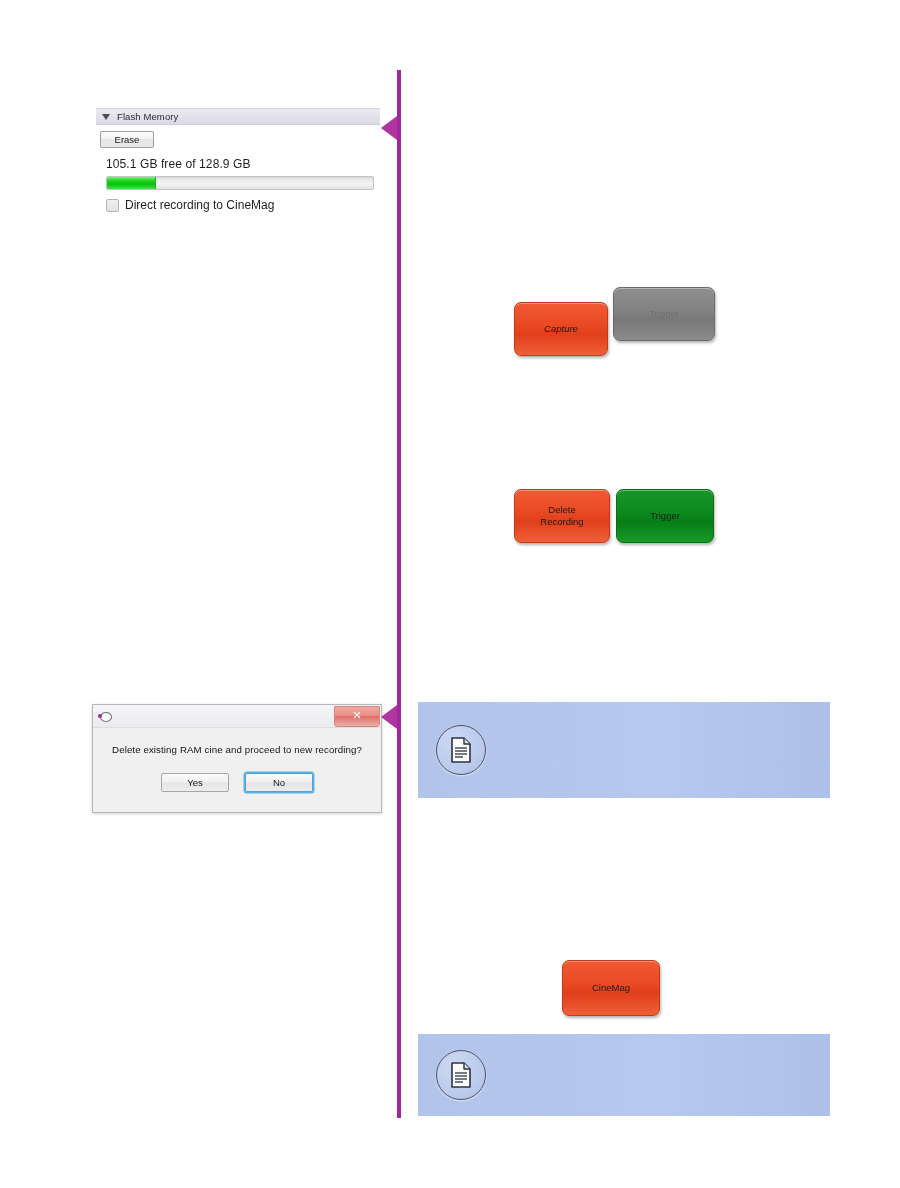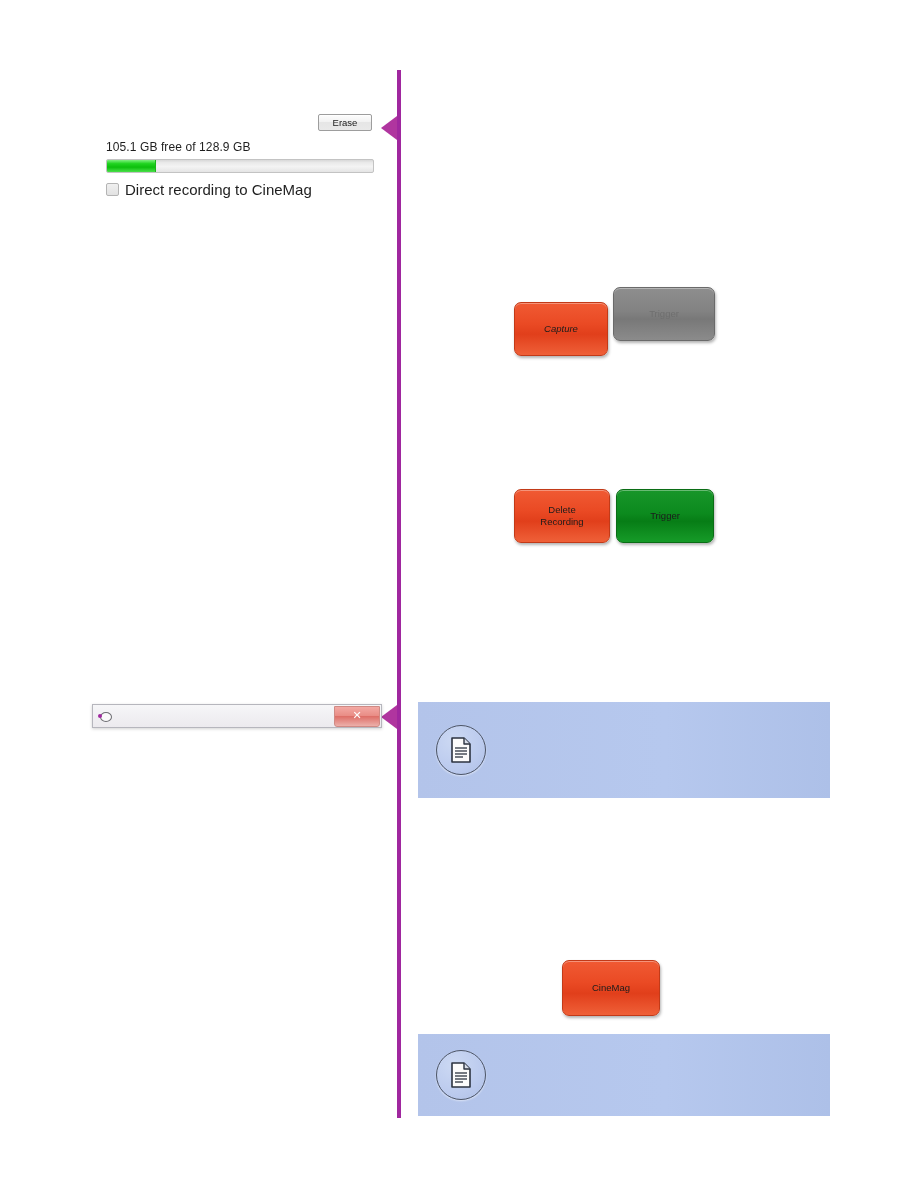--- a/index.html
+++ b/index.html
@@ -63,21 +63,20 @@
   .flash-title {
     font-size: 9.5px;
     color: #2b2b2f;
     letter-spacing: 0.1px;
   }
   .flash-body {
     padding: 6px 4px 4px 4px;
   }
   .erase-row {
     display: flex;
-    justify-content: flex-end;
     padding-right: 4px;
   }
   .btn-win {
     font-family: "Liberation Sans", sans-serif;
     font-size: 9.5px;
     color: #1a1a1a;
     background: linear-gradient(to bottom, #fdfdfd 0%, #f2f2f2 45%, #e6e6e6 50%, #e9e9e9 100%);
     border: 1px solid #9d9d9d;
     border-radius: 2px;
     padding: 2px 0;
@@ -114,21 +113,21 @@
   .checkbox {
     width: 11px;
     height: 11px;
     background: linear-gradient(to bottom, #f0f0f0, #e2e2e2);
     border: 1px solid #b4b4b4;
     border-radius: 2px;
     margin-right: 6px;
     flex: none;
   }
   .cb-label {
-    font-size: 15px;
+    font-size: 12px;
     color: #1e1e1e;
   }
 
   
   .dialog {
     position: absolute;
     left: 92px;
     top: 704px;
     width: 288px;
     background: #f0f0f0;
@@ -271,20 +270,24 @@
   }
 </style>
 </head>
 <body>
 
 <div class="annot-rail"></div>
 <div class="annot-arrow a1"></div>
 <div class="annot-arrow a2"></div>
 
 <div class="flash-panel">
+  <div class="flash-header">
+    <span class="disclosure-tri"></span>
+    <span class="flash-title">Flash Memory</span>
+  </div>
   <div class="flash-body">
     <div class="erase-row">
       <div class="btn-win">Erase</div>
     </div>
     <div class="storage-text">105.1 GB free of 128.9 GB</div>
     <div class="progress-track">
       <div class="progress-fill" id="storage-fill" style="width: 18%;"></div>
     </div>
     <div class="cb-row">
       <span class="checkbox"></span>
@@ -293,20 +296,27 @@
   </div>
 </div>
 
 <div class="dialog">
   <div class="dlg-titlebar">
     <span class="dlg-appicon">
       <span class="eye-o"></span>
         <span class="eye-d"></span>
     </span>
     <span class="dlg-close">✕</span>
+  </div>
+  <div class="dlg-content">
+    <div class="dlg-msg">Delete existing RAM cine and proceed to new recording?</div>
+    <div class="dlg-buttons">
+      <div class="dlg-btn">Yes</div>
+      <div class="dlg-btn focused">No</div>
+    </div>
   </div>
 </div>
 
 <div class="big-btn btn-red" id="btn-capture">Capture</div>
 
 <div class="big-btn btn-grey" id="btn-trigger-disabled">Trigger</div>
 
 <div class="big-btn btn-red" id="btn-abort">
   <span style="display:block">
     <span style="display:block">Delete</span>

